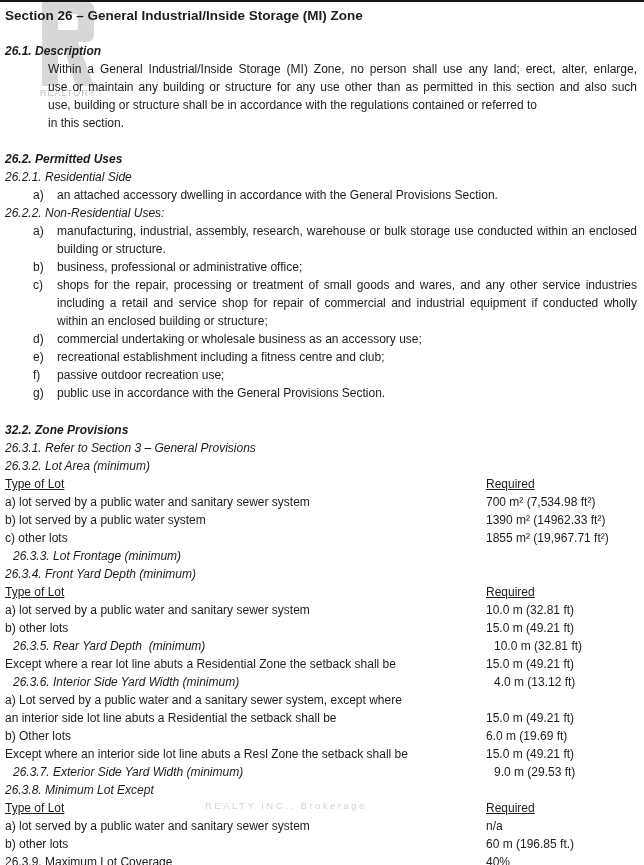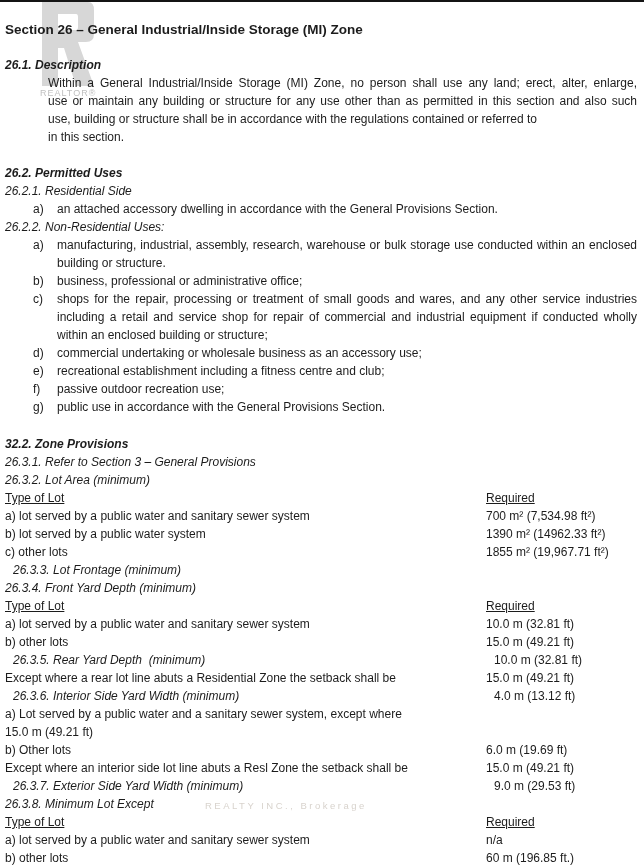--- a/index.html
+++ b/index.html
@@ -3,21 +3,21 @@
 <meta charset="utf-8">
 <style>
   html,body { margin:0; padding:0; }
   body {
     width:644px; height:865px; background:#ffffff; overflow:hidden;
     font-family:"Liberation Sans", sans-serif; font-size:12px; color:#1c1c1c;
     position:relative;
   }
   .topline { height:2px; background:#141414; width:100%; }
   .page { position:relative; z-index:1; padding:0 7px 0 5px; }
-  .h1 { font-weight:bold; font-size:13.5px; line-height:20px; padding-top:18px; white-space:nowrap; }
+  .h1 { font-weight:bold; font-size:13.5px; line-height:20px; padding-top:4px; white-space:nowrap; }
   .h2 { font-weight:bold; font-style:italic; line-height:18px; white-space:pre-wrap; }
   .h3 { font-style:italic; line-height:18px; white-space:pre-wrap; }
   .pl { line-height:18px; white-space:nowrap;margin-left:43px; }
   .pl.just { white-space:normal; text-align:justify; text-align-last:justify; }
   .sp16 { height:16px; } .sp18 { height:18px; } .sp19 { height:19px; }
   .li { display:flex; line-height:18px; }
   .li .mk { flex:none; width:24px; margin-left:28px; }
   .li .tx { flex:1; text-align:justify; }
   .row { display:flex; line-height:18px; }
   .row .lbl { flex:none; width:481px; white-space:pre-wrap; }
@@ -148,20 +148,21 @@
 
   <div class="row">
     <span class="lbl it">26.3.6. Interior Side Yard Width (minimum)</span>
     <span class="val">4.0 m (13.12 ft)</span>
   </div>
   <div class="row">
     <span class="lbl">a) Lot served by a public water and a sanitary sewer system, except where</span>
     <span class="val"></span>
   </div>
   <div class="row">
+    <span class="lbl">an interior side lot line abuts a Residential the setback shall be</span>
     <span class="val">15.0 m (49.21 ft)</span>
   </div>
   <div class="row">
     <span class="lbl">b) Other lots</span>
     <span class="val">6.0 m (19.69 ft)</span>
   </div>
   <div class="row">
     <span class="lbl">Except where an interior side lot line abuts a Resl Zone the setback shall be</span>
     <span class="val">15.0 m (49.21 ft)</span>
   </div>

